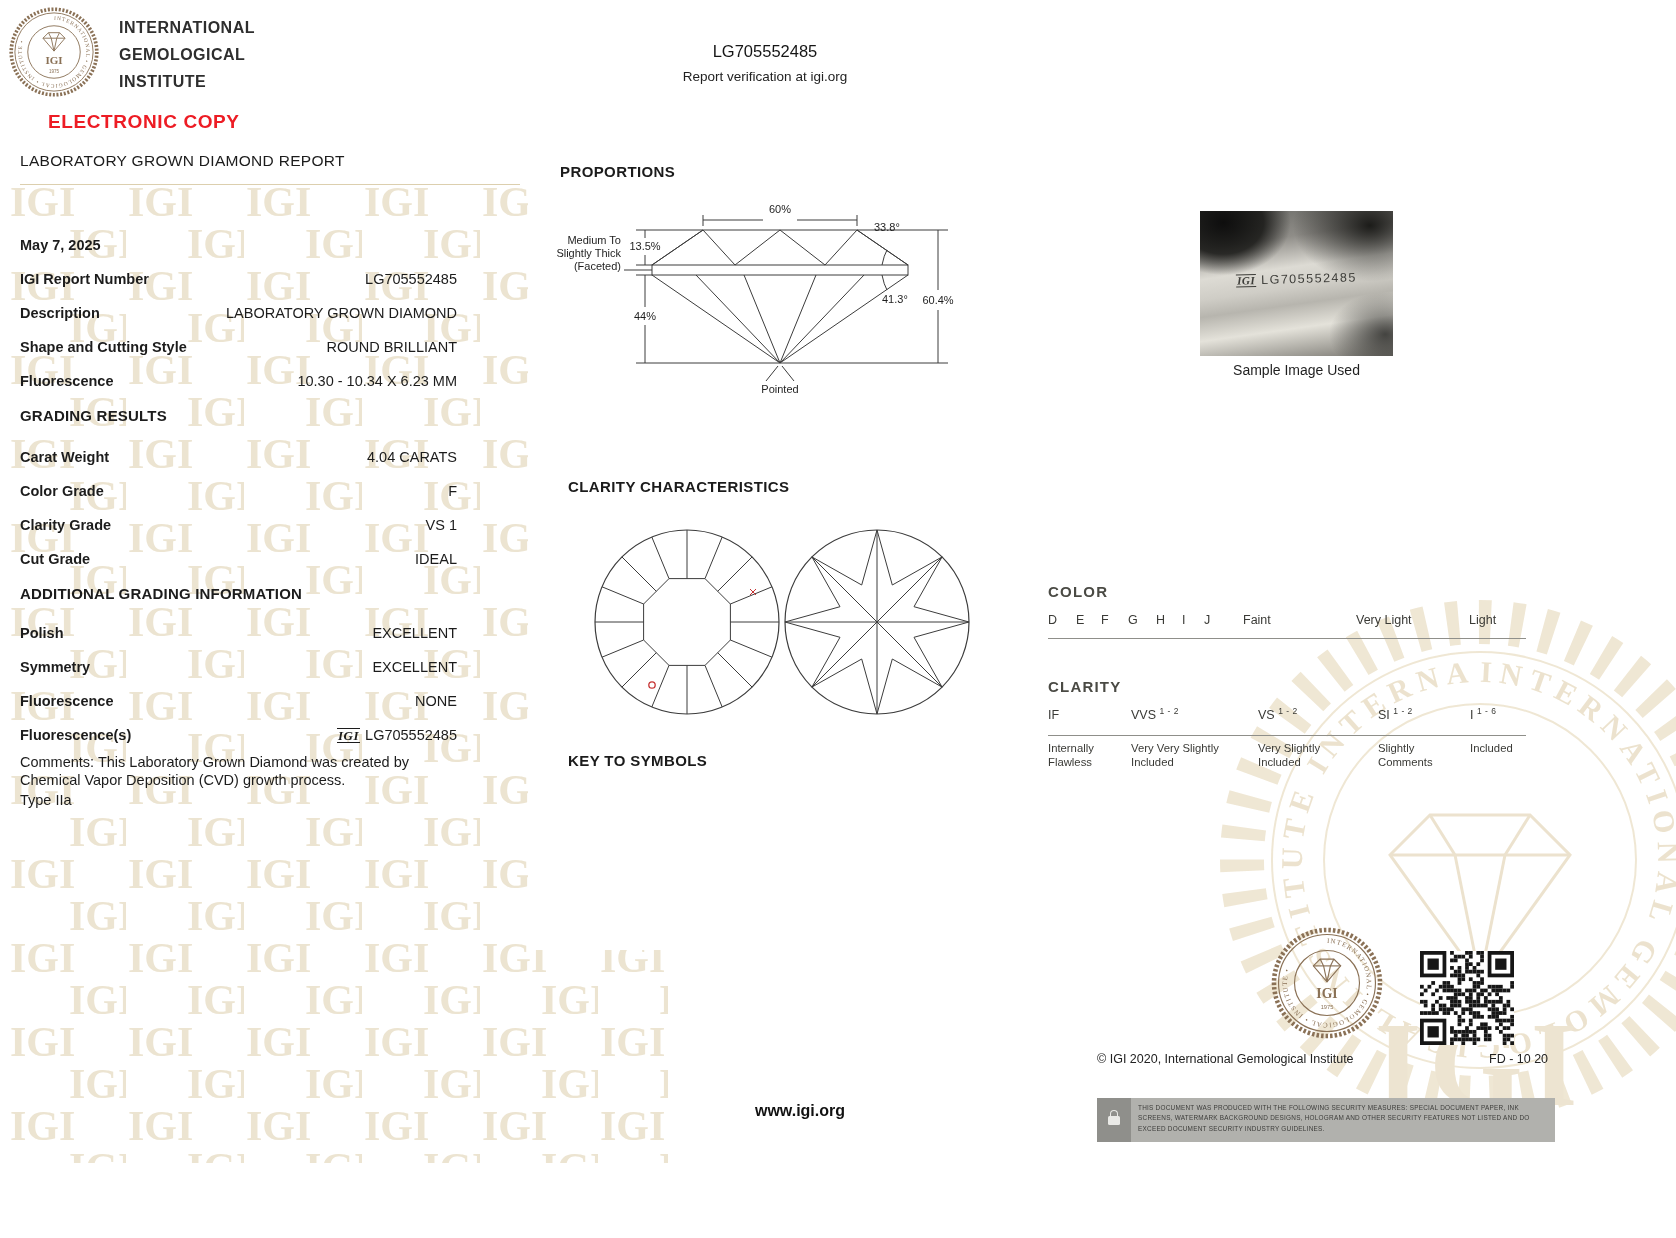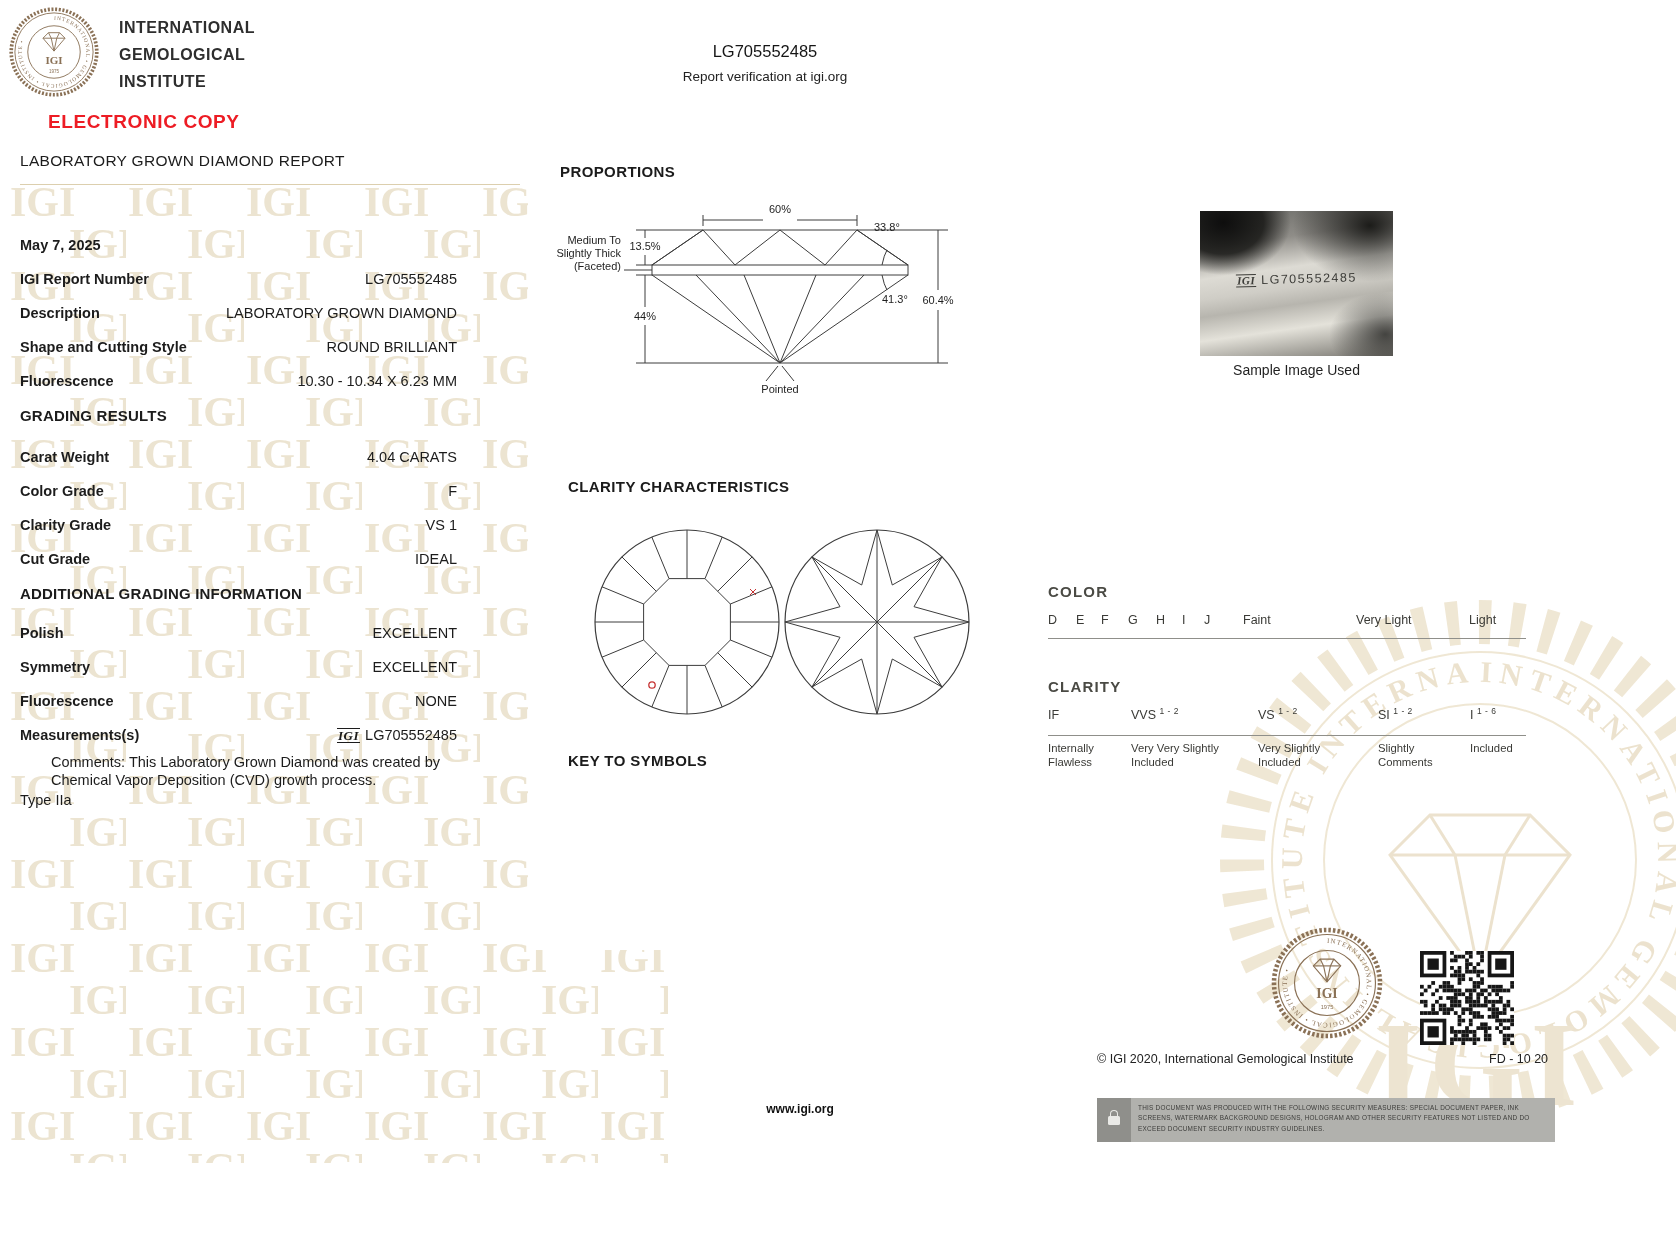--- a/index.html
+++ b/index.html
@@ -21,21 +21,21 @@
   .left-rows{left:20px;top:228px;width:437px;}
   .row{height:34px;display:flex;align-items:center;justify-content:space-between;font-size:14.5px;}
   .row .lbl{white-space:nowrap;font-weight:bold;}
   .row .val{white-space:nowrap;text-align:right;}
   .row.header{font-weight:bold;font-size:15px;letter-spacing:.2px;}
   .gap8{margin-bottom:8px;} .gap6{margin-bottom:6px;}
   .insc-val{display:flex;align-items:center;gap:5px;}
   .igi-glyph{font-family:"Liberation Serif",serif;font-style:italic;font-weight:bold;
              font-size:13px;letter-spacing:.5px;border-top:1px solid #1c1c1c;border-bottom:1px solid #1c1c1c;
              line-height:13px;padding:0 1px;}
-  .comments{margin-top:2px;width:425px;font-size:14.5px;line-height:17.5px;margin-left:31px;}
+  .comments{margin-top:2px;width:425px;font-size:14.5px;line-height:17.5px;}
   .type-note{margin-top:3px;font-size:14.5px;}
 
   
   .sec-title{font-size:15px;font-weight:bold;letter-spacing:.4px;color:#1b1b1b;}
   .prop-title{left:560px;top:163px;}
   .prop-svg{left:530px;top:193px;}
   .cc-title{left:568px;top:478px;}
   .cc-svg{left:585px;top:515px;}
   .key-title{left:568px;top:752px;}
   .key-lines{left:585px;top:782px;font-size:14px;line-height:17.5px;}
@@ -59,21 +59,21 @@
   .scale-title{font-size:15px;font-weight:bold;letter-spacing:1.2px;color:#4a4a44;}
   .scale-rule{position:absolute;left:0;width:478px;height:1px;background:#8f8f8a;}
   .color-grades span{position:absolute;top:30px;font-size:12.5px;color:#3a3a36;white-space:nowrap;}
   .clarity-codes div{position:absolute;top:28px;font-size:12.5px;color:#3a3a36;white-space:nowrap;}
   .clarity-codes sup{font-size:8.5px;vertical-align:super;letter-spacing:.5px;}
   .clarity-labels div{position:absolute;top:64px;font-size:11.3px;line-height:13.5px;color:#3a3a36;}
 
   
   .copyright{left:1097px;top:1052px;font-size:12.5px;color:#222;}
   .form-code{left:1489px;top:1052px;font-size:12.5px;color:#222;}
-  .website{left:720px;top:1102px;width:160px;text-align:center;font-size:12px;font-weight:bold;color:#111;}
+  .website{left:720px;top:1102px;width:160px;text-align:center;font-size:16px;font-weight:bold;color:#111;}
   .security-box{left:1097px;top:1098px;width:458px;height:44px;background:#b1b1ad;display:flex;}
   .lock-cell{width:34px;background:#8f8f8b;display:flex;align-items:center;justify-content:center;flex:0 0 34px;}
   .lock{width:12px;height:9px;background:#e9e9e6;border-radius:1.5px;position:relative;}
   .lock:before{content:"";position:absolute;left:2px;top:-6px;width:6px;height:7px;
                border:1.6px solid #e9e9e6;border-bottom:none;border-radius:4px 4px 0 0;}
   .security-text{flex:1;padding:5px 7px;font-size:6.4px;line-height:1.6;letter-spacing:.25px;
                  color:#3c3c3a;text-transform:uppercase;}
 
   .seal-footer{left:1270px;top:926px;width:114px;height:114px;}
   .seal-header{left:8px;top:6px;width:92px;height:92px;}
@@ -205,21 +205,21 @@
     </div>
     <div class="row">
       <span class="lbl">Symmetry</span>
       <span class="val">EXCELLENT</span>
     </div>
     <div class="row">
       <span class="lbl">Fluorescence</span>
       <span class="val">NONE</span>
     </div>
     <div class="row">
-      <span class="lbl">Measurements(s)</span>
+      <span class="lbl">Fluorescence(s)</span>
       <span class="val insc-val">
         <span class="igi-glyph">IGI</span>
         <span>LG705552485</span>
       </span>
     </div>
     <div class="comments">Comments: This Laboratory Grown Diamond was created by Chemical Vapor Deposition (CVD) growth process.</div>
     <div class="type-note">Type IIa</div>
   </div>
 
   <div class="abs sec-title prop-title">PROPORTIONS</div>

